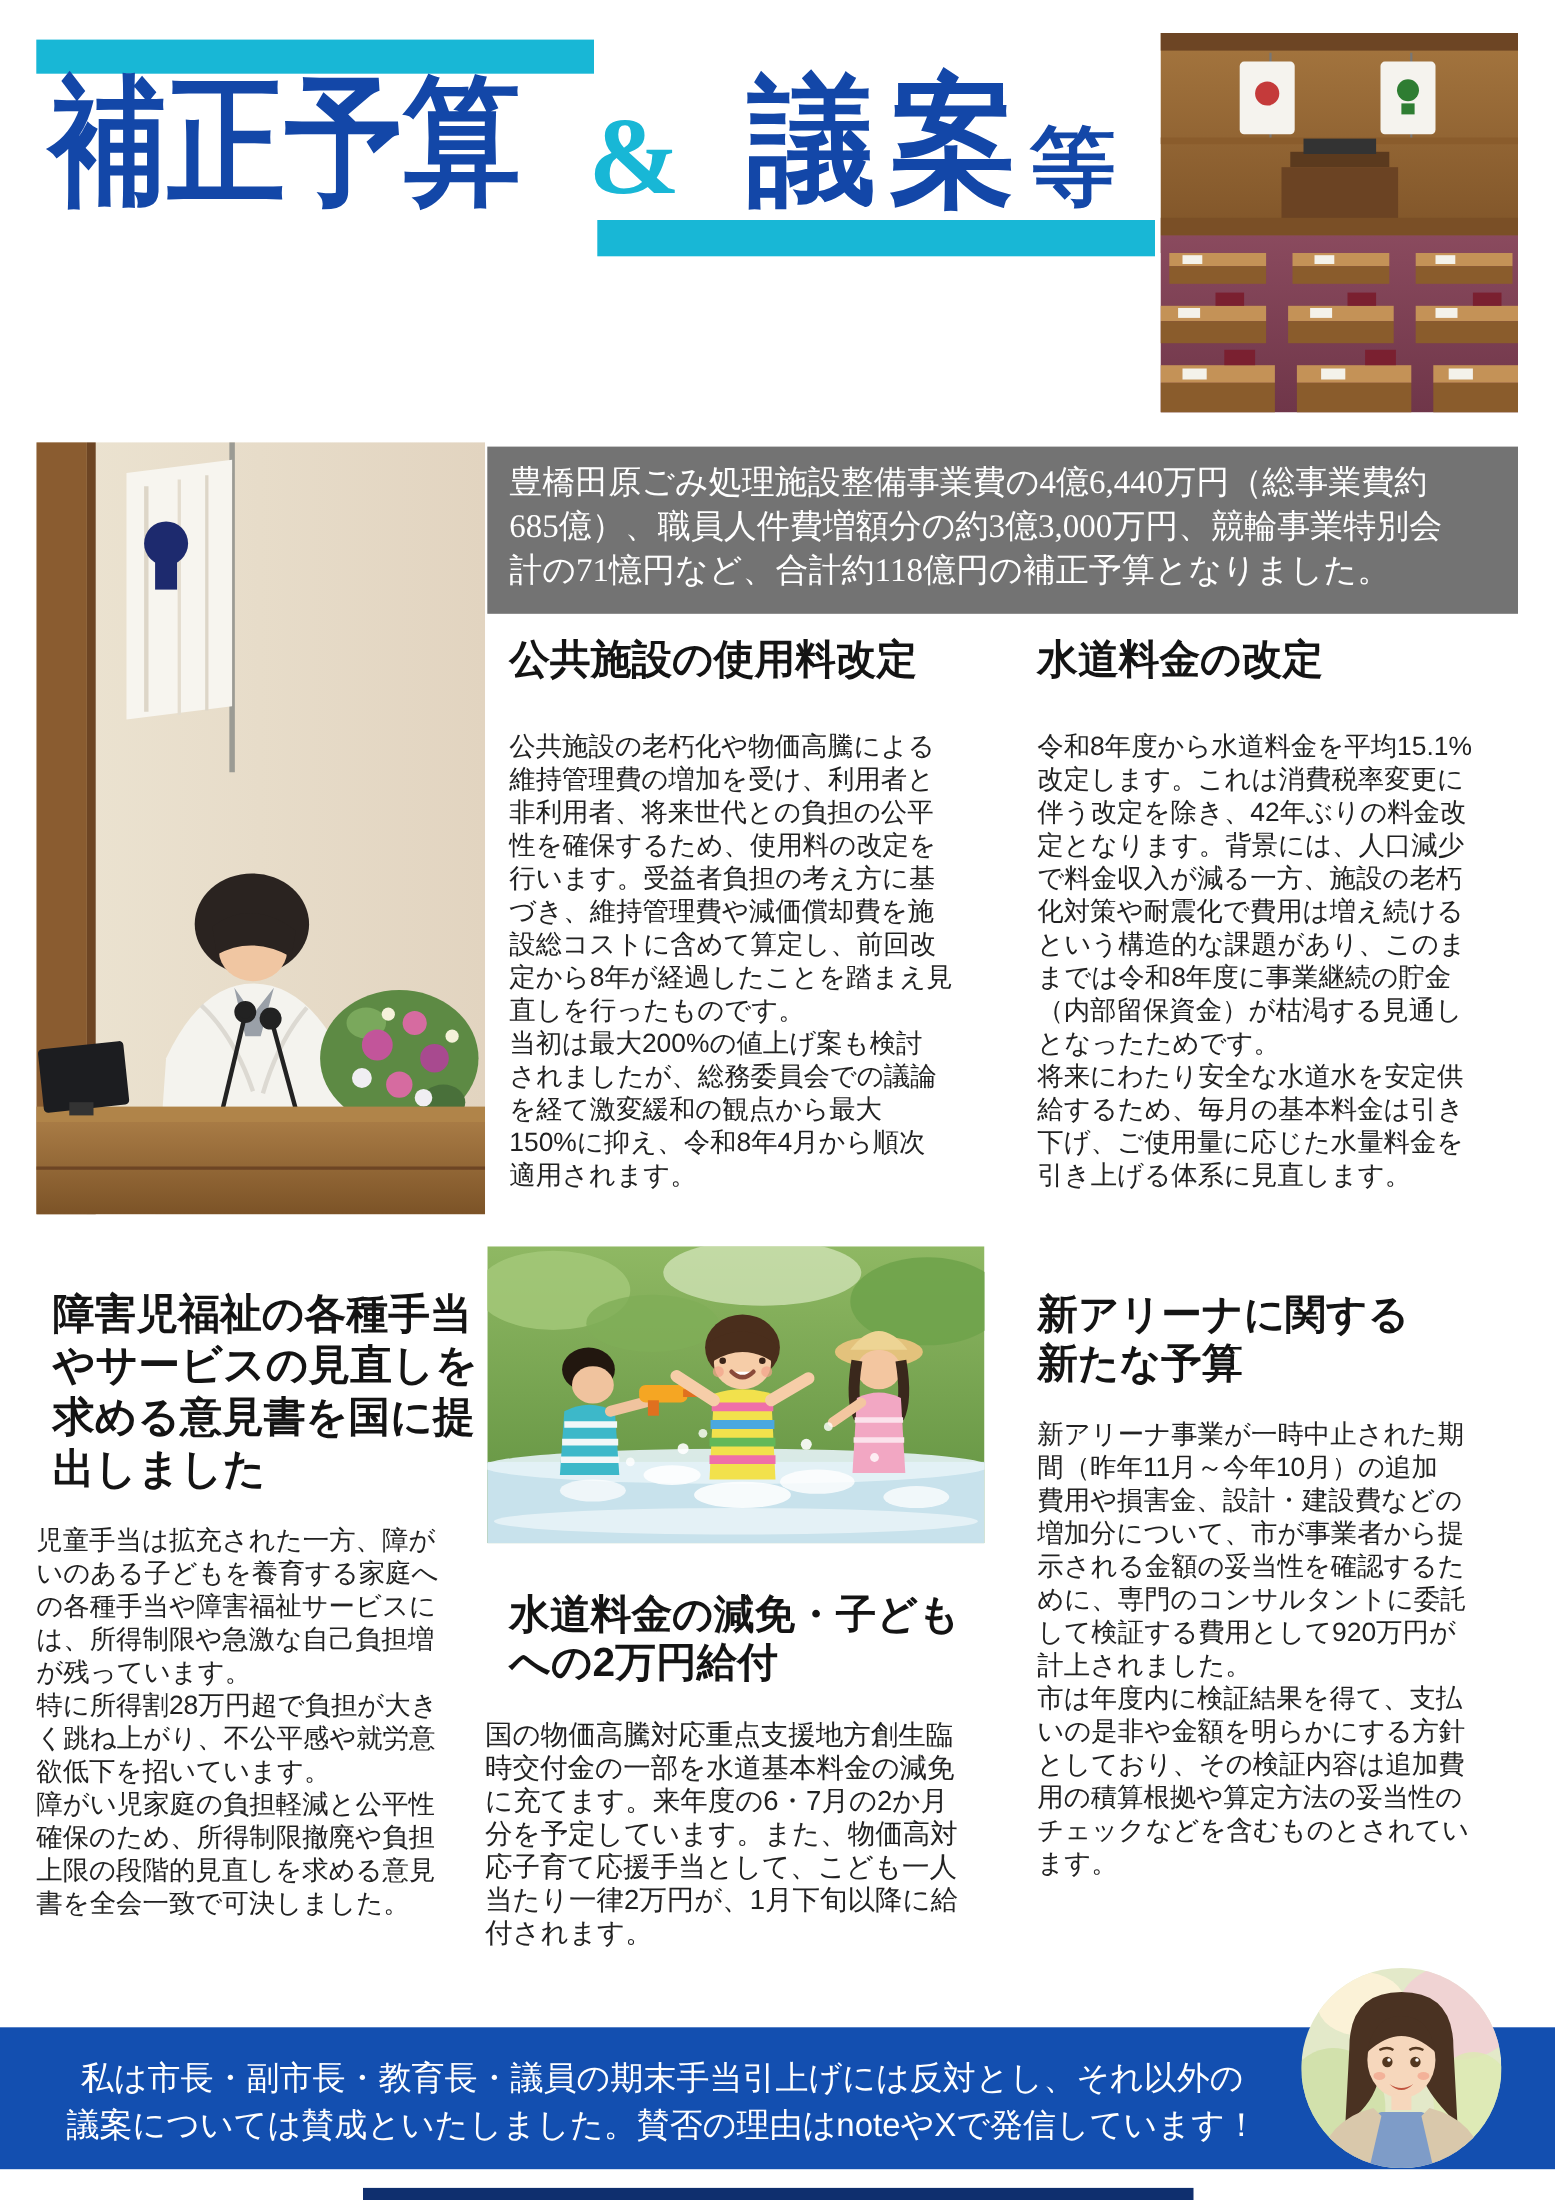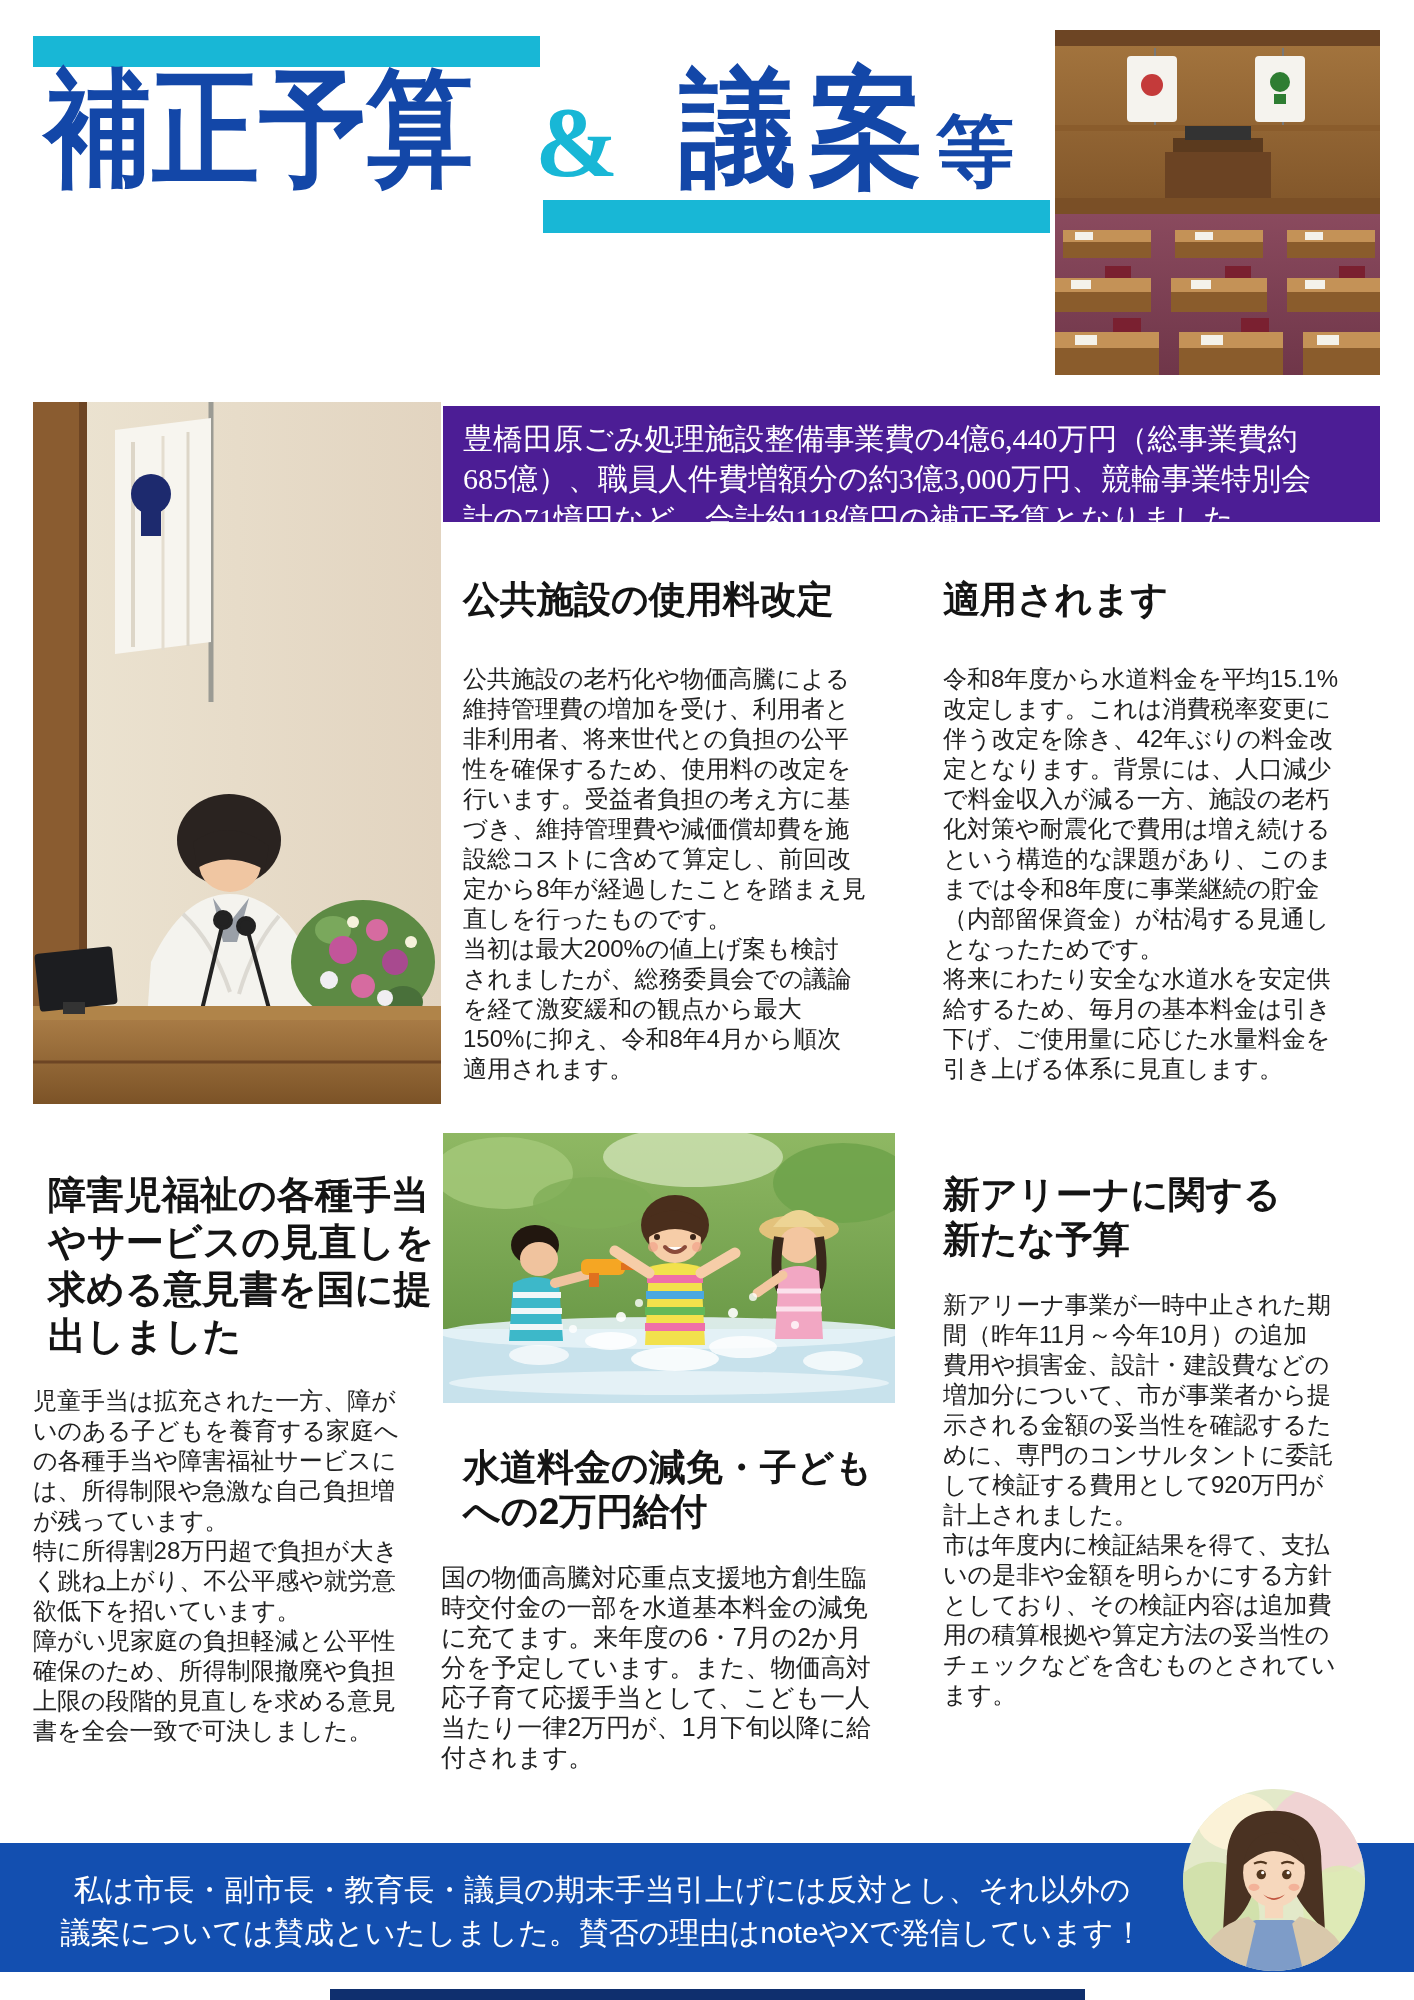--- a/index.html
+++ b/index.html
@@ -22,21 +22,21 @@
 
   #intro{left:26px;top:262px;width:1060px;font-size:28px;line-height:38px;color:#161616;}
 
   
   .photo{display:block;}
   #council-photo{left:1055px;top:30px;width:325px;height:345px;}
   #speech-photo{left:33px;top:402px;width:408px;height:702px;}
   #kids-photo{left:443px;top:1133px;width:452px;height:270px;}
 
   
-  #highlight-box{left:443px;top:406px;width:937px;height:116px;background:#4c1d95;
+  #highlight-box{left:443px;top:406px;width:937px;height:152px;background:#737373;
         box-sizing:border-box;padding:13px 0 0 20px;color:#ffffff;
         font-family:"Liberation Serif",serif;font-size:30px;line-height:40px;}
 
   
   .h2{font-weight:bold;color:#141414;font-size:37px;line-height:44px;}
   .body-txt{font-size:24px;line-height:30px;color:#222222;}
   #facility-heading{left:463px;top:578px;}
   #water-heading{left:943px;top:578px;}
   #facility-body{left:463px;top:664px;width:445px;}
   #water-body{left:943px;top:664px;width:450px;}
@@ -199,21 +199,21 @@
     <line x1="0" y1="660" x2="408" y2="660" stroke="#6d4524" stroke-width="3"></line>
     <g>
       <rect x="4" y="548" width="78" height="58" rx="4" fill="#1c1d20" transform="rotate(-6 43 577)"></rect>
       <rect x="30" y="600" width="22" height="12" fill="#333"></rect>
     </g>
   </svg>
 
   <div class="abs h2" id="facility-heading">公共施設の使用料改定</div>
   <div class="abs body-txt" id="facility-body">公共施設の老朽化や物価高騰による<br>維持管理費の増加を受け、利用者と<br>非利用者、将来世代との負担の公平<br>性を確保するため、使用料の改定を<br>行います。受益者負担の考え方に基<br>づき、維持管理費や減価償却費を施<br>設総コストに含めて算定し、前回改<br>定から8年が経過したことを踏まえ見<br>直しを行ったものです。<br>当初は最大200%の値上げ案も検討<br>されましたが、総務委員会での議論<br>を経て激変緩和の観点から最大<br>150%に抑え、令和8年4月から順次<br>適用されます。</div>
 
-  <div class="abs h2" id="water-heading">適用されます</div>
+  <div class="abs h2" id="water-heading">水道料金の改定</div>
   <div class="abs body-txt" id="water-body">令和8年度から水道料金を平均15.1%<br>改定します。これは消費税率変更に<br>伴う改定を除き、42年ぶりの料金改<br>定となります。背景には、人口減少<br>で料金収入が減る一方、施設の老朽<br>化対策や耐震化で費用は増え続ける<br>という構造的な課題があり、このま<br>までは令和8年度に事業継続の貯金<br>（内部留保資金）が枯渇する見通し<br>となったためです。<br>将来にわたり安全な水道水を安定供<br>給するため、毎月の基本料金は引き<br>下げ、ご使用量に応じた水量料金を<br>引き上げる体系に見直します。</div>
 
   <div class="abs h2" id="opinion-heading">障害児福祉の各種手当<br>やサービスの見直しを<br>求める意見書を国に提<br>出しました</div>
   <div class="abs body-txt" id="opinion-body">児童手当は拡充された一方、障が<br>いのある子どもを養育する家庭へ<br>の各種手当や障害福祉サービスに<br>は、所得制限や急激な自己負担増<br>が残っています。<br>特に所得割28万円超で負担が大き<br>く跳ね上がり、不公平感や就労意<br>欲低下を招いています。<br>障がい児家庭の負担軽減と公平性<br>確保のため、所得制限撤廃や負担<br>上限の段階的見直しを求める意見<br>書を全会一致で可決しました。</div>
 
   <svg class="abs photo" id="kids-photo" viewBox="0 0 452 270">
     <defs>
       <linearGradient id="folg" x1="0" y1="0" x2="0" y2="1">
         <stop offset="0" stop-color="#8fb863"></stop>
           <stop offset="1" stop-color="#5e8f3e"></stop>

